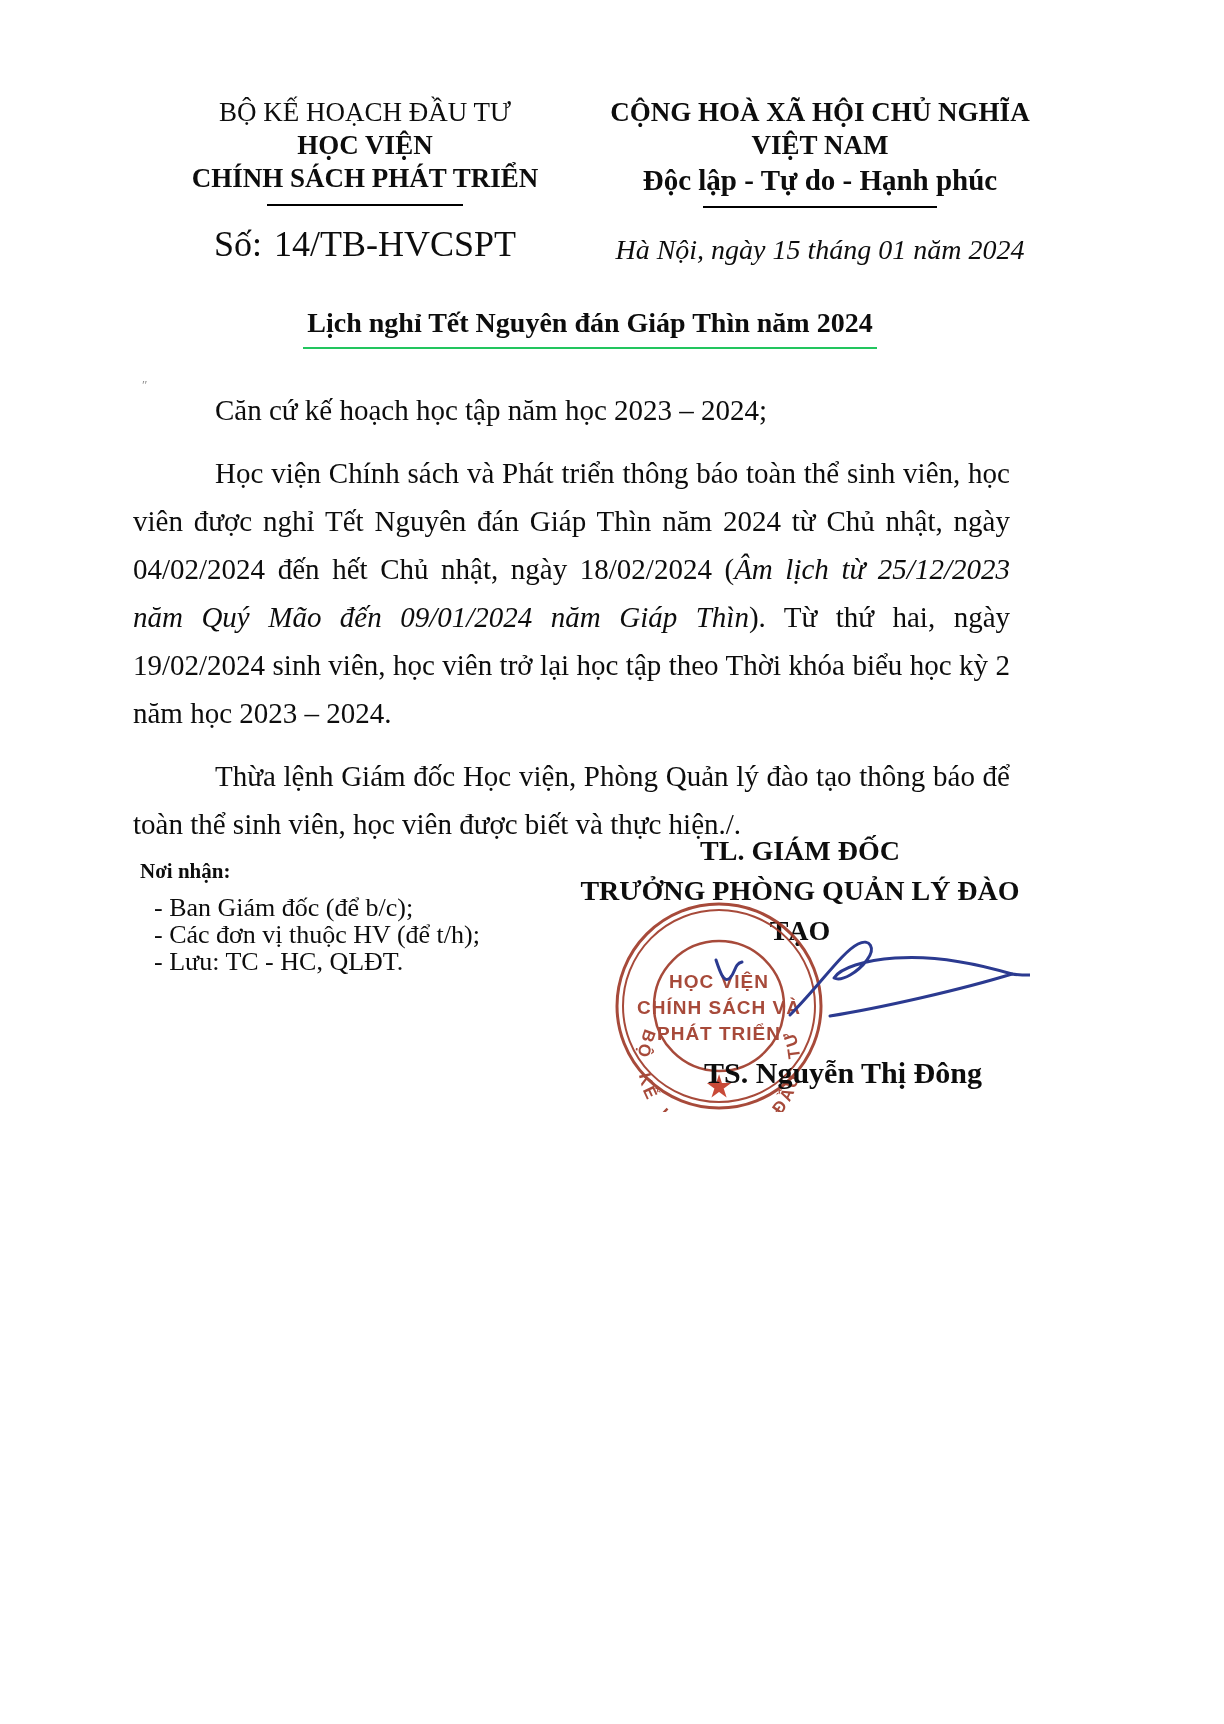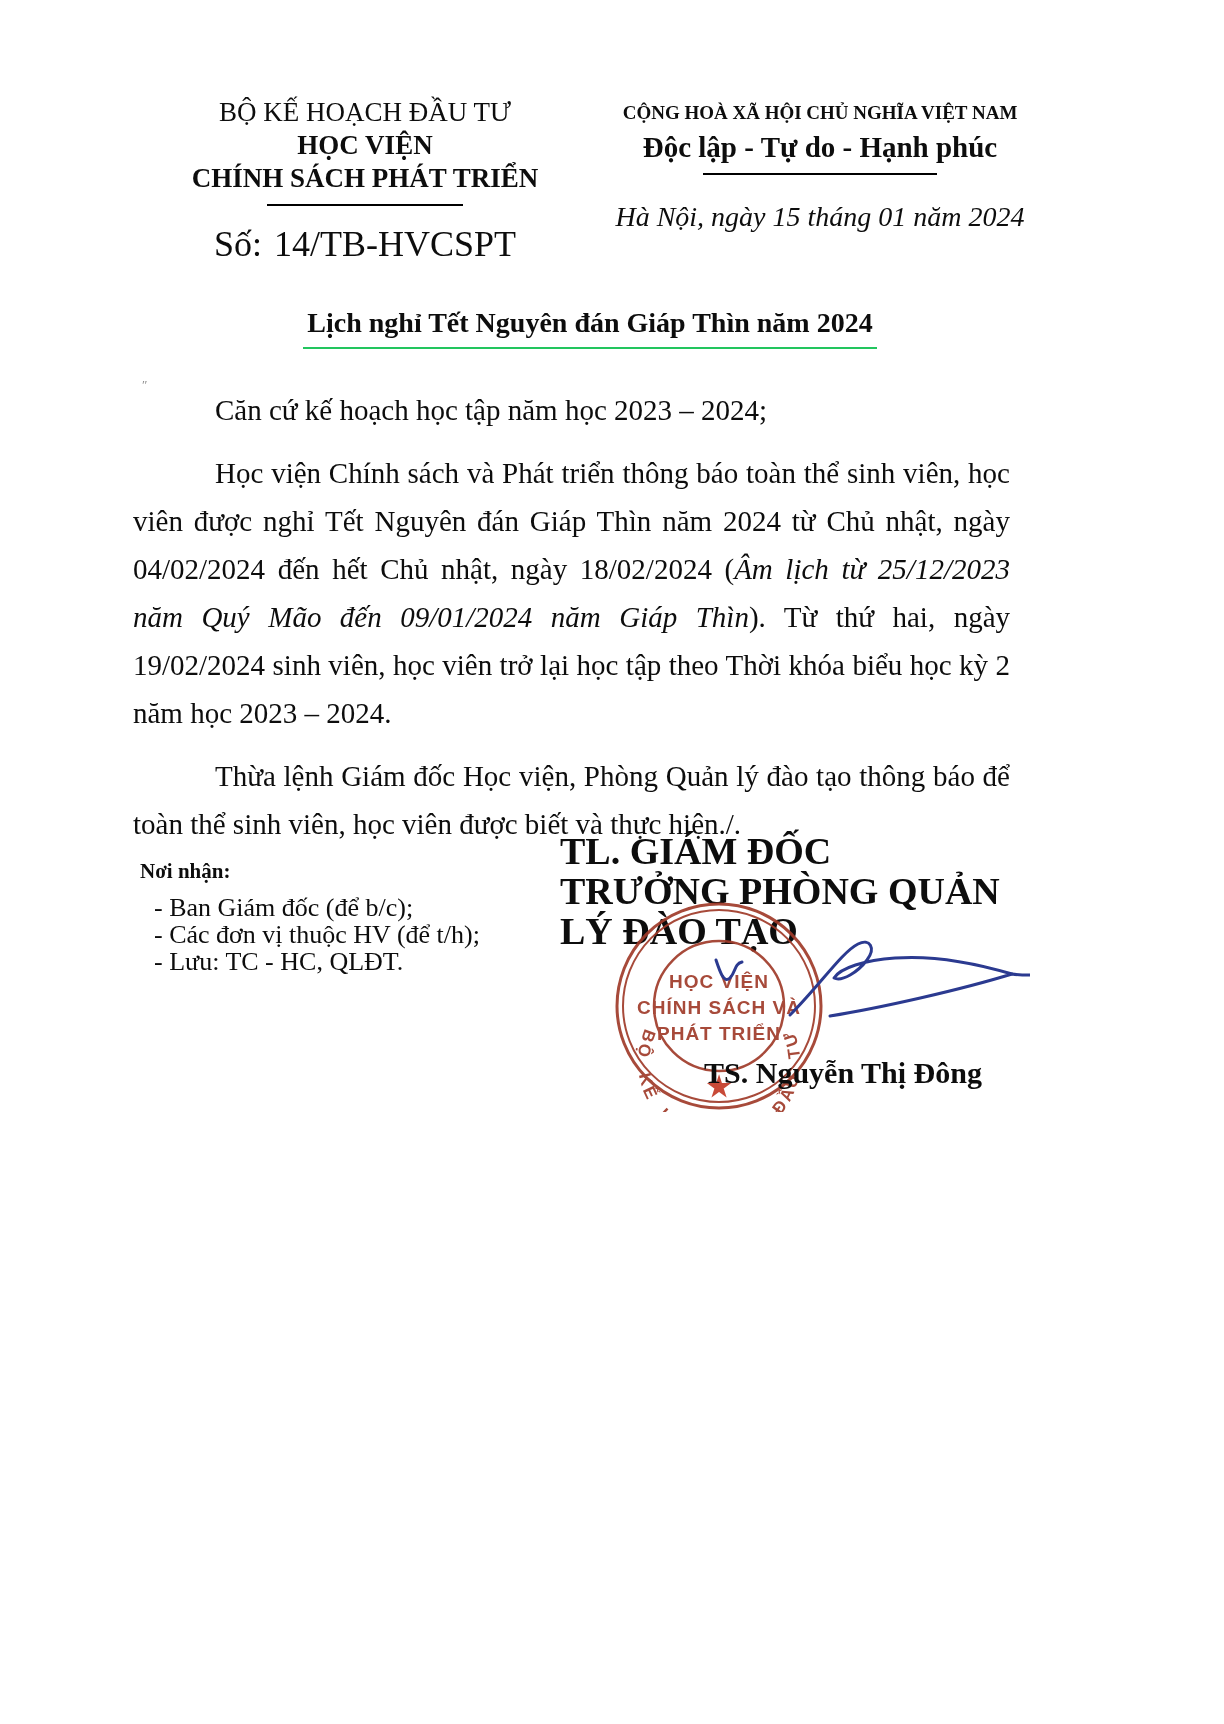--- a/index.html
+++ b/index.html
@@ -19,37 +19,37 @@
   }
   .org-parent{font-weight:normal;}
   .org-name{font-weight:bold;}
   .org-rule{width:196px;height:0;border-bottom:2px solid #000;margin:9px auto 0 auto;}
   .doc-number{margin-top:22px;font-size:36px;}
   .doc-number .gap{display:inline-block;width:12px;}
   .national-block{
     position:absolute;top:96px;left:595px;width:450px;
     text-align:center;
   }
-  .country{font-weight:bold;font-size:19px;line-height:33px;}
+  .country{font-weight:bold;font-size:27px;line-height:33px;}
   .motto{font-weight:bold;font-size:29px;line-height:36px;}
   .motto-rule{width:234px;height:0;border-bottom:2px solid #000;margin:8px auto 0 auto;}
   .dateline{margin-top:26px;font-style:italic;font-size:28px;}
   
   .title-block{position:absolute;top:283px;left:150px;width:880px;text-align:center;}
   .doc-title{font-weight:bold;font-size:33px;line-height:40px;}
   .doc-subtitle{display:inline-block;margin-top:5px;font-weight:bold;font-size:28px;line-height:34px;
     border-bottom:2px solid #22c55e;padding:0 4px 7px 4px;}
   
   .body-block{position:absolute;top:386px;left:133px;width:877px;
     font-size:29px;line-height:48px;text-align:justify;}
   .body-block p{margin:0 0 15px 0;text-indent:82px;}
   .speck{position:absolute;top:378px;left:142px;color:#8d8d8d;font-size:13px;line-height:13px;}
   
   .signoff-block{position:absolute;top:831px;left:560px;width:480px;
-    font-weight:bold;font-size:38px;line-height:40px;}
+    text-align:center;font-weight:bold;font-size:28px;line-height:40px;}
   .recipients-block{position:absolute;top:856px;left:140px;width:400px;font-size:26px;}
   .recipients-heading{font-weight:bold;font-size:21px;line-height:30px;}
   .recipients-block ul{list-style:none;margin:8px 0 0 0;padding:0 0 0 14px;}
   .recipients-block li{line-height:27px;}
   
   .stamp{position:absolute;top:900px;left:613px;width:212px;height:212px;opacity:.92;}
   .stamp text{font-family:"Liberation Sans", sans-serif;font-weight:bold;}
   .ring-text{font-size:17px;letter-spacing:3px;word-spacing:8px;}
   .stamp-center{font-size:19px;letter-spacing:1px;}
   .stamp-star{font-size:28px;}

